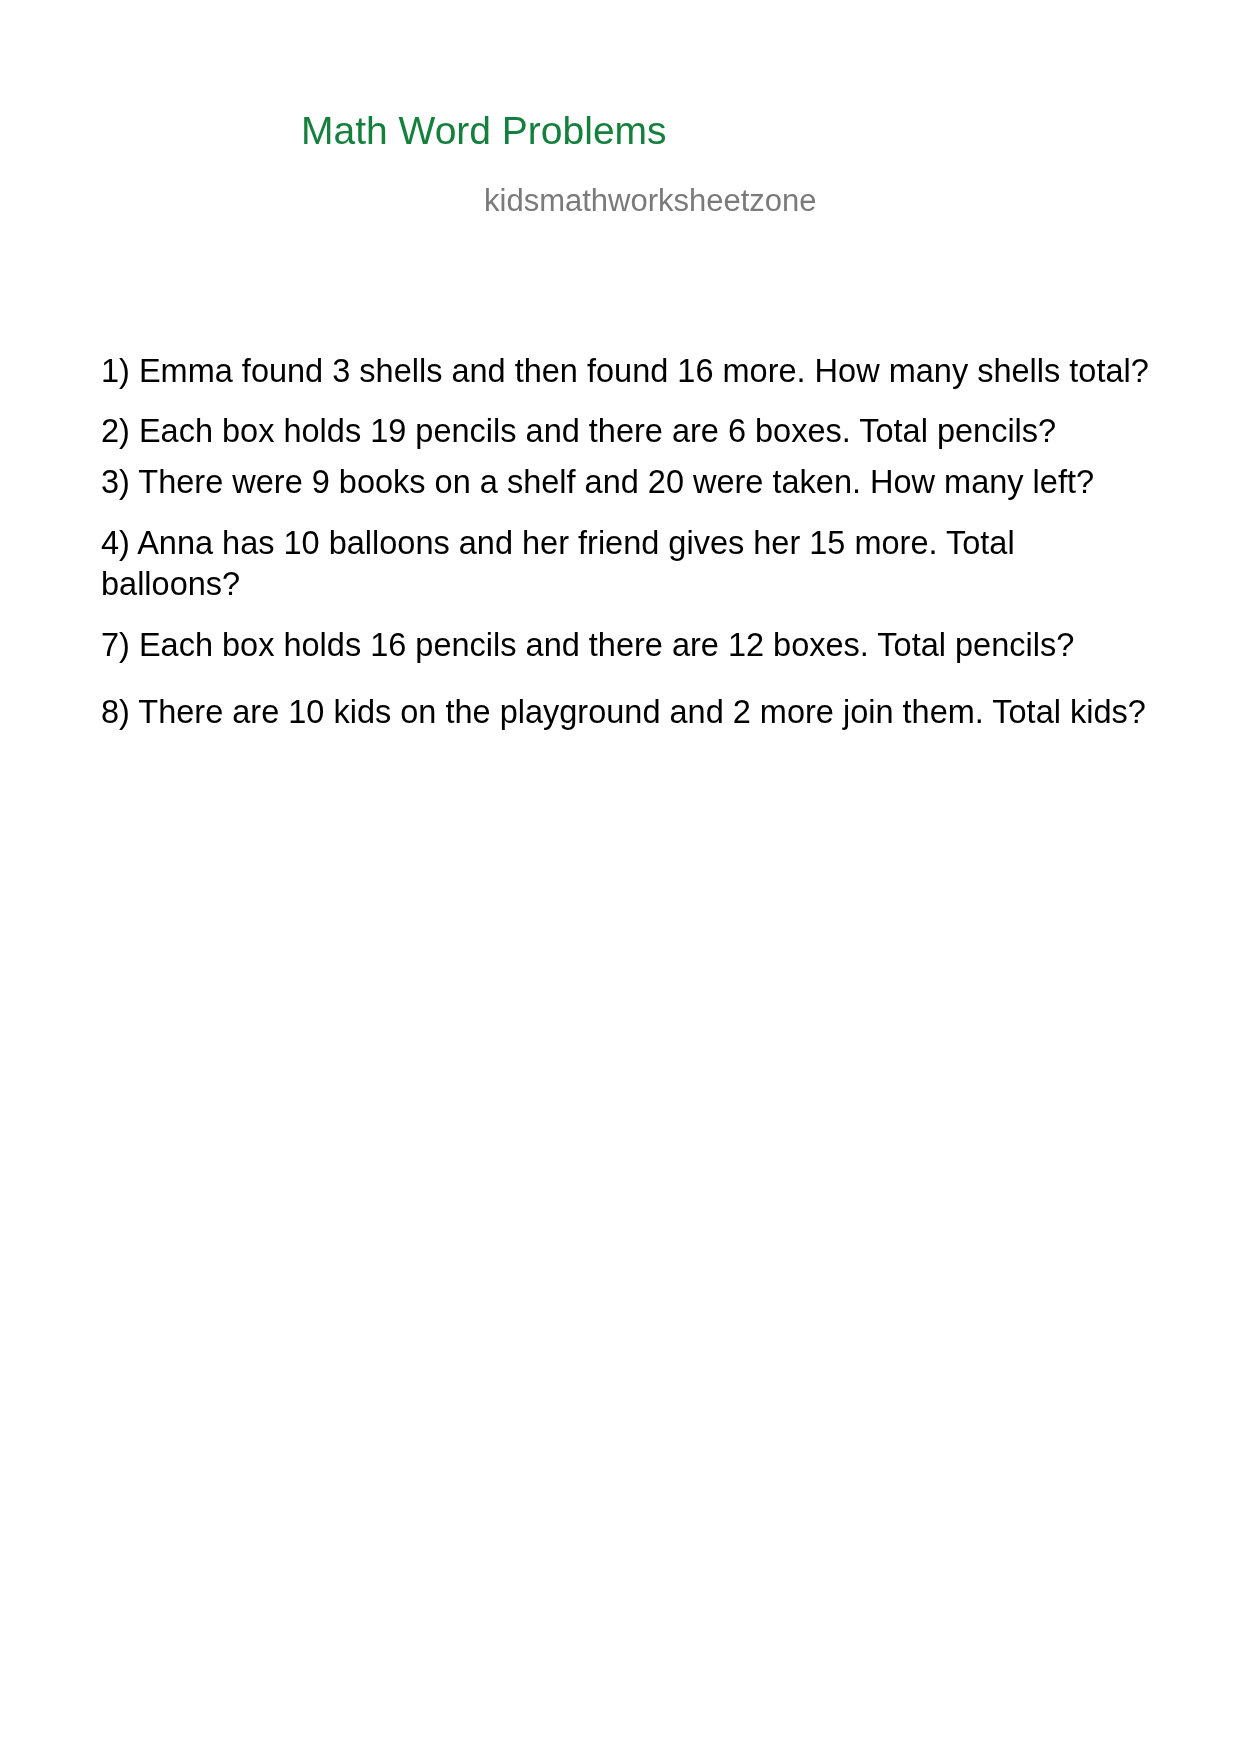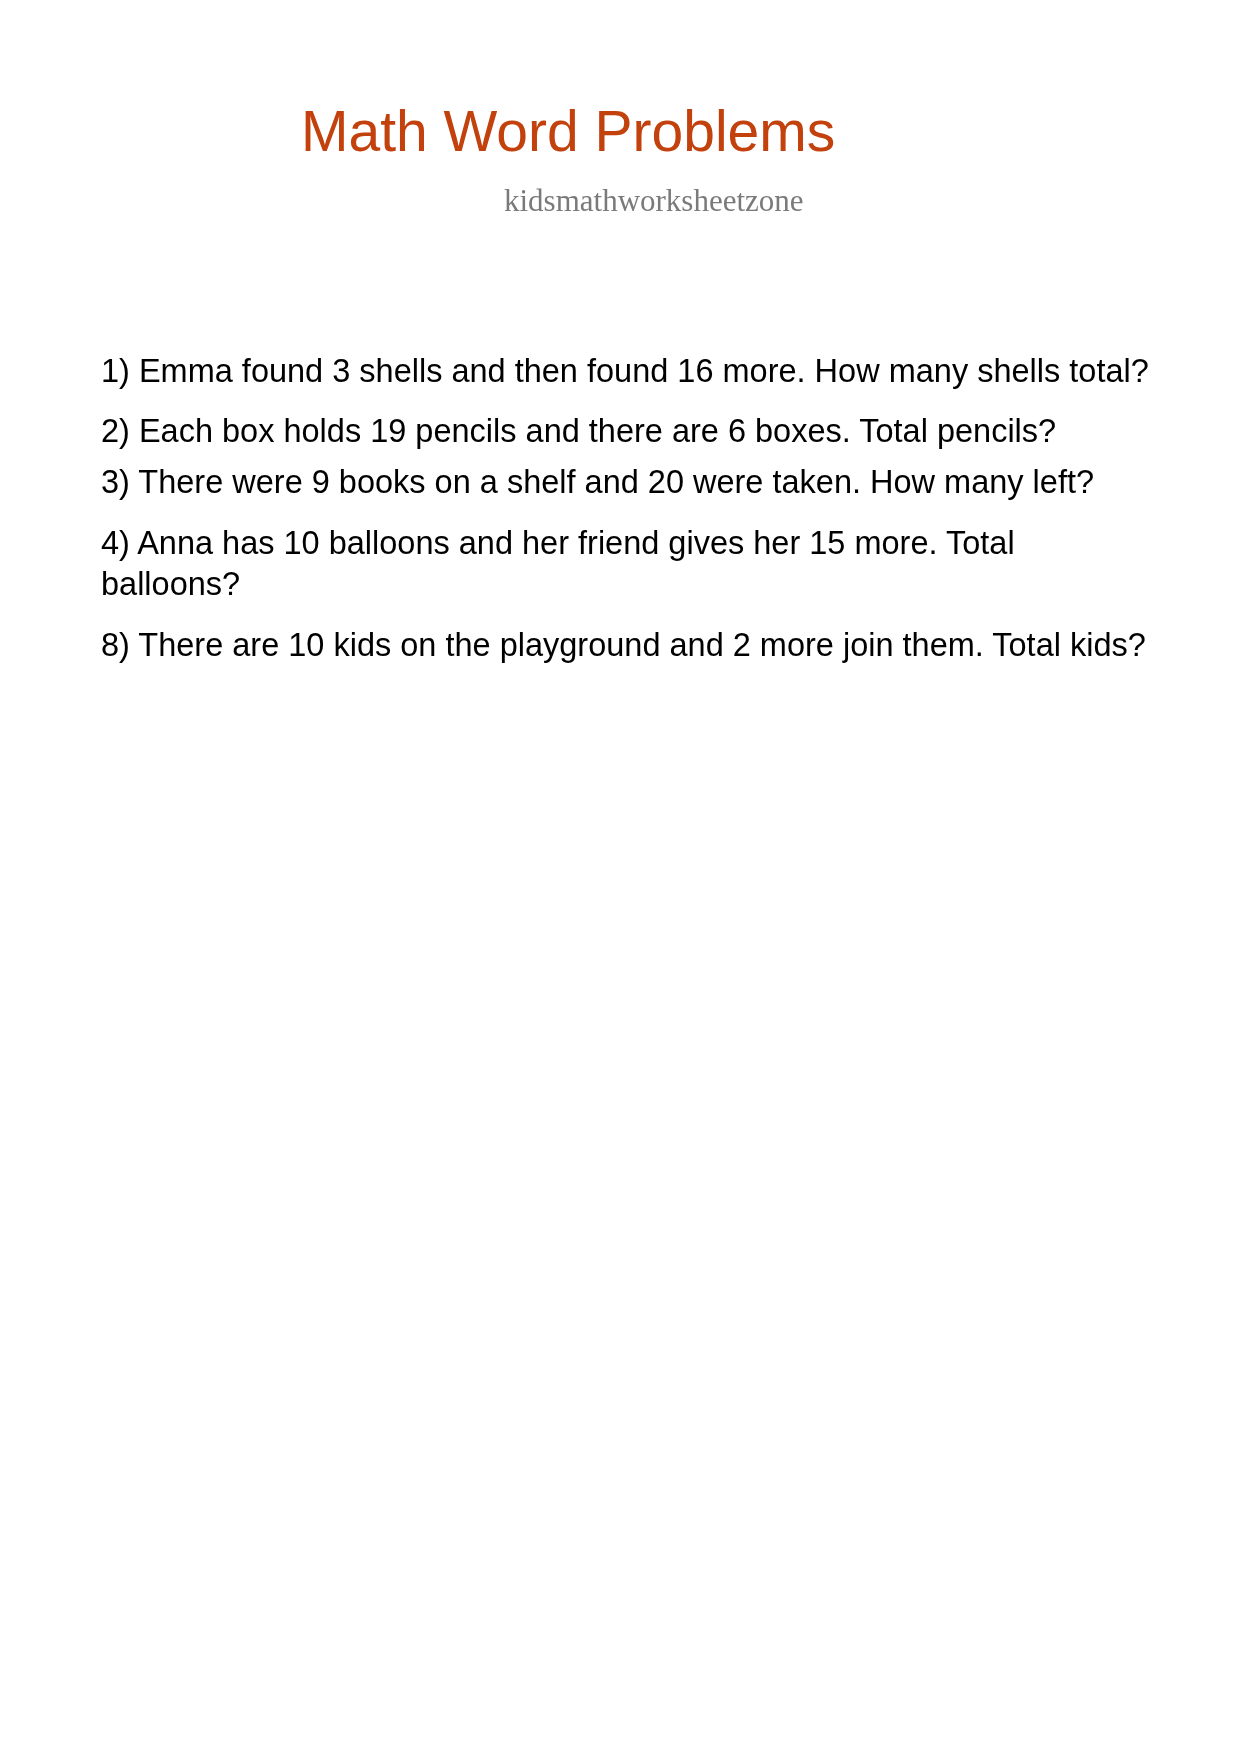--- a/index.html
+++ b/index.html
@@ -1,21 +1,21 @@
 <!DOCTYPE html>
 <html><head>
 <meta charset="utf-8">
 <style>
   html, body { margin: 0; padding: 0; background: #ffffff; }
   body { width: 1240px; height: 1754px; position: relative; overflow: hidden;
          font-family: "Liberation Sans", sans-serif; color: #000; }
-  .title { position: absolute; left: 301px; top: 96px; font-size: 57px; line-height: 70px;
-           white-space: nowrap; color: #c2410c; }
-  .subtitle { position: absolute; left: 504px; top: 182px; font-size: 31px; line-height: 38px;
-              color: #7a7a7a; white-space: nowrap; font-family: Liberation Serif, serif; }
+  .title { position: absolute; left: 301px; top: 96px; font-size: 39px; line-height: 70px;
+           white-space: nowrap; color: #15803d; }
+  .subtitle { position: absolute; left: 484px; top: 182px; font-size: 31px; line-height: 38px;
+              color: #7a7a7a; white-space: nowrap; }
   .problems { position: absolute; left: 101px; top: 351px; width: 1060px; margin: 0; padding: 0; list-style: none; }
   .problem { font-size: 32.5px; line-height: 41px; margin: 0; }
   .problem.p1 { margin-bottom: 19px; }
   .problem.p2 { margin-bottom: 10px; }
   .problem.p3 { margin-bottom: 20px; }
   .problem.p4 { margin-bottom: 20px; }
   .problem.p5 { margin-bottom: 20px; }
   .problem.p6 { margin-bottom: 26px; }
   .problem.p7 { margin-bottom: 26px; }
 </style>
@@ -24,15 +24,16 @@
 
 <div>
   <h1 class="title" style="margin:0;font-weight:normal;">Math Word Problems</h1>
   <div class="subtitle">kidsmathworksheetzone</div>
 
   <ol class="problems">
     <li class="problem p1">1) Emma found 3 shells and then found 16 more. How many shells total?</li>
     <li class="problem p2">2) Each box holds 19 pencils and there are 6 boxes. Total pencils?</li>
     <li class="problem p3">3) There were 9 books on a shelf and 20 were taken. How many left?</li>
     <li class="problem p4">4) Anna has 10 balloons and her friend gives her 15 more. Total balloons?</li>
+    <li class="problem p7">7) Each box holds 16 pencils and there are 12 boxes. Total pencils?</li>
     <li class="problem p8">8) There are 10 kids on the playground and 2 more join them. Total kids?</li>
   </ol>
 </div>
 
 </body></html>

